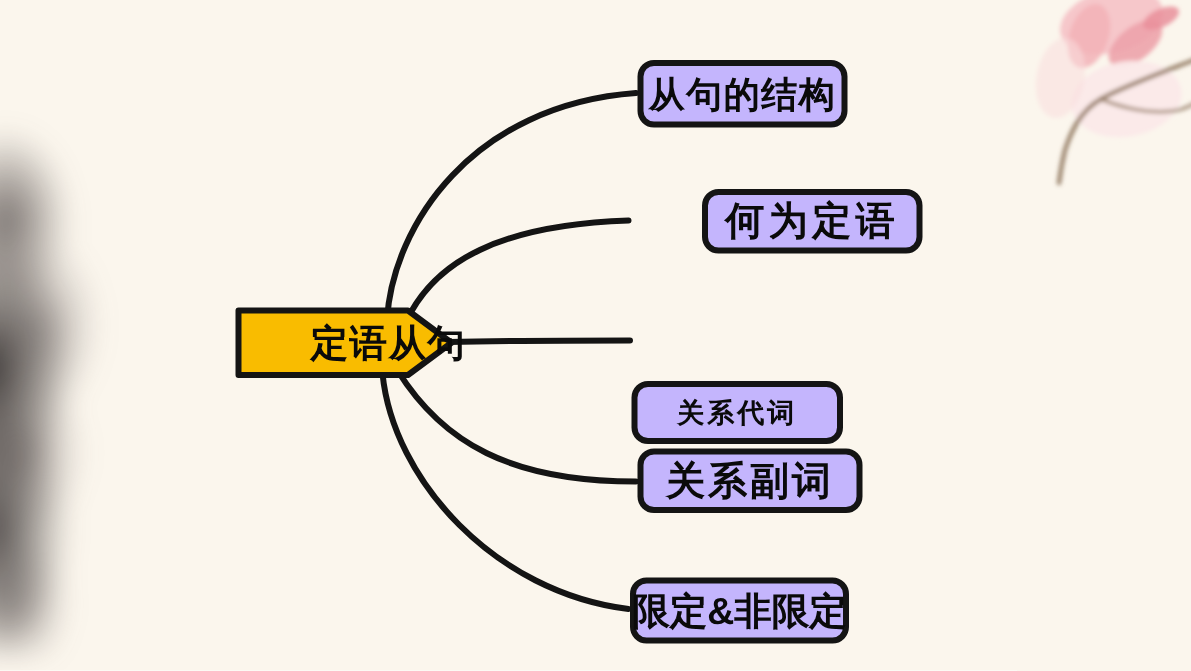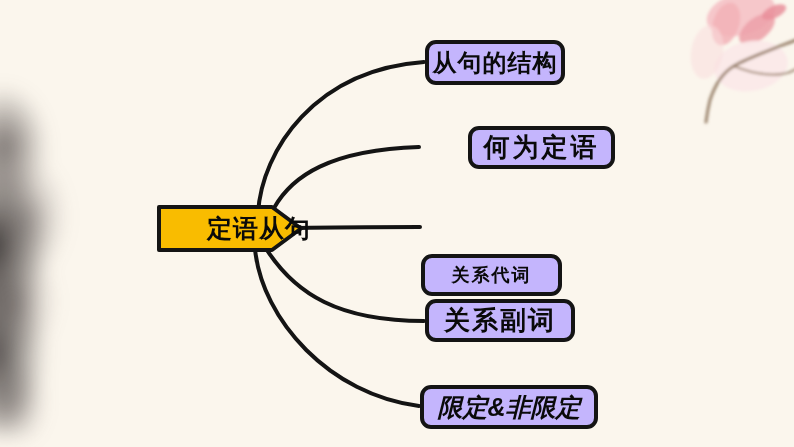--- a/index.html
+++ b/index.html
@@ -43,21 +43,21 @@
     border-radius: 11px;
     display: flex; align-items: center; justify-content: center;
     font-weight: bold;
     color: #0a0a0a;
     white-space: nowrap;
   }
   .box1 { left: 425px; top: 40px;  width: 140px; height: 45px; font-size: 24px; letter-spacing: 1px; }
   .box2 { left: 420px; top: 126px; width: 147px; height: 43px; font-size: 26px; letter-spacing: 3px; margin-left: 48px; }
   .box3 { left: 421px; top: 206px; width: 141px; height: 42px; font-size: 18px; letter-spacing: 2px; margin-top: 48px; }
   .box4 { left: 425px; top: 299px; width: 150px; height: 43px; font-size: 26px; letter-spacing: 2px; }
-  .box5 { left: 420px; top: 385px; width: 178px; height: 44px; font-size: 25px; letter-spacing: 0px; font-style: italic; }
+  .box5 { left: 420px; top: 385px; width: 146px; height: 44px; font-size: 25px; letter-spacing: 0px; }
 
   .root-label {
     position: absolute;
     left: 159px; top: 207px;
     width: 112px; height: 43px;
     display: flex; align-items: center; justify-content: center;
     font-weight: bold;
     font-size: 25px;
     letter-spacing: 1px;
     color: #0a0a0a;

